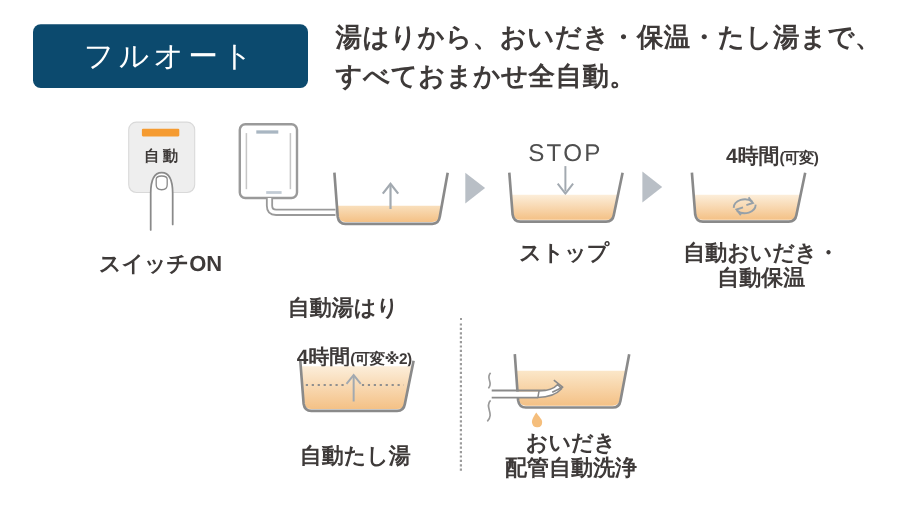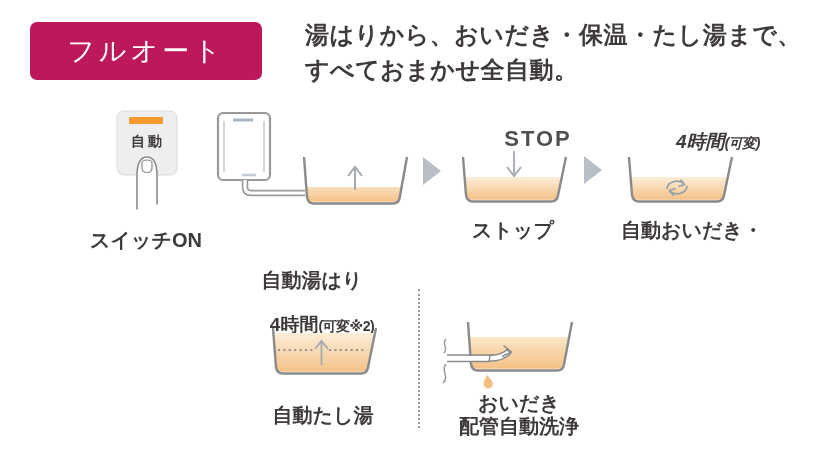--- a/index.html
+++ b/index.html
@@ -3,39 +3,38 @@
 <meta charset="utf-8">
 <style>
   * { margin:0; padding:0; box-sizing:border-box; }
   body { background:#fff; }
   .stage {
     position:relative; width:838px; height:466px; background:#ffffff;
     font-family:"Liberation Sans","DejaVu Sans",sans-serif; color:#3E3A39;
     overflow:hidden;
   }
   .badge {
-    position:absolute; left:30px; top:22px; width:232px; height:58px;
-    background:#be185d; border-radius:7px; color:#ffffff;
+    position:absolute; left:30px; top:22px; width:250px; height:58px;
+    background:#0c4a6e; border-radius:7px; color:#ffffff;
     font-size:27px; font-weight:500; letter-spacing:4px;
     display:flex; align-items:center; justify-content:center;
   }
   .header {
     position:absolute; left:305px; top:17px;
     font-size:24px; line-height:35px; font-weight:600; letter-spacing:0.5px;
   }
   .step-label {
     position:absolute; transform:translateX(-50%);
     font-size:20px; line-height:23px; font-weight:600;
     text-align:center; white-space:nowrap; color:#3E3A39;
   }
   .stop-label {
     position:absolute; transform:translateX(-50%);
-    font-size:22px; letter-spacing:2px; font-weight:700; color:#4F4F4F;
+    font-size:22px; letter-spacing:2px; font-weight:400; color:#4F4F4F;
     white-space:nowrap;
-    margin-left:24px;
   }
   .duration {
     position:absolute; transform:translateX(-50%);
     font-size:19px; font-weight:600; white-space:nowrap; color:#3E3A39;
   }
   .duration .note { font-size:14px; letter-spacing:-0.5px; }
   .flow-arrow {
     position:absolute; width:0; height:0;
     border-top:14px solid transparent; border-bottom:14px solid transparent;
     border-left:18px solid #B9BFC6;
@@ -115,41 +114,42 @@
     </g>
     <path d="M6.5,28 L104,28 L101,45.5 Q100,50.8 94,50.8 L15,50.8 Q9.5,50.8 8.5,45.5 Z" fill="url(#wg3)"></path>
     <path d="M5,8 L8,46 Q9,52.5 15,52.5 L93,52.5 Q99,52.5 100,46.5 L108,8" fill="none" stroke="#8A8A8A" stroke-width="2.4"></path>
   </svg>
   <div class="step-label" style="left:513px; top:219px;">
     <div>ストップ</div>
   </div>
 
   <div class="flow-arrow" style="left:584px; top:156px;"></div>
 
-  <div class="duration" style="left:718px; top:129px;font-style:italic;">
+  <div class="duration" style="left:702px; top:129px;">
     <span>4時間</span><span class="note">(可変)</span>
   </div>
   <svg style="left:624px; top:149px;" width="112" height="60" viewBox="0 0 112 60">
     <defs>
       <linearGradient id="wg4" x1="0" y1="0" x2="0" y2="1">
         <stop offset="0" stop-color="#FCEEDA"></stop>
           <stop offset="1" stop-color="#F4C186"></stop>
       </linearGradient>
     </defs>
     <path d="M6.5,28 L104,28 L101,45.5 Q100,50.8 94,50.8 L15,50.8 Q9.5,50.8 8.5,45.5 Z" fill="url(#wg4)"></path>
     <path d="M5,8 L8,46 Q9,52.5 15,52.5 L93,52.5 Q99,52.5 100,46.5 L108,8" fill="none" stroke="#8A8A8A" stroke-width="2.4"></path>
     <g stroke="#96A0A8" stroke-width="1.7" fill="none">
       <path d="M43,40 A10,8 0 0 1 60,34.5"></path>
       <path d="M56.5,30.5 L60.5,35.5 L54.5,37.5"></path>
       <path d="M63,37 A10,8 0 0 1 46,42.5"></path>
       <path d="M49.5,46.5 L45.5,41.5 L51.5,39.5"></path>
     </g>
   </svg>
   <div class="step-label" style="left:692px; top:219px;font-family:Liberation Serif, serif;">
     <div>自動おいだき・</div>
+    <div>自動保温</div>
   </div>
 
   <div class="duration" style="left:322px; top:312px;">
     <span>4時間</span><span class="note">(可変※2)</span>
   </div>
   <svg style="left:268px; top:320px;" width="112" height="62" viewBox="0 0 112 62">
     <defs>
       <linearGradient id="wg5" x1="0" y1="0" x2="0" y2="1">
         <stop offset="0" stop-color="#FCEEDA"></stop>
           <stop offset="1" stop-color="#F4C186"></stop>

